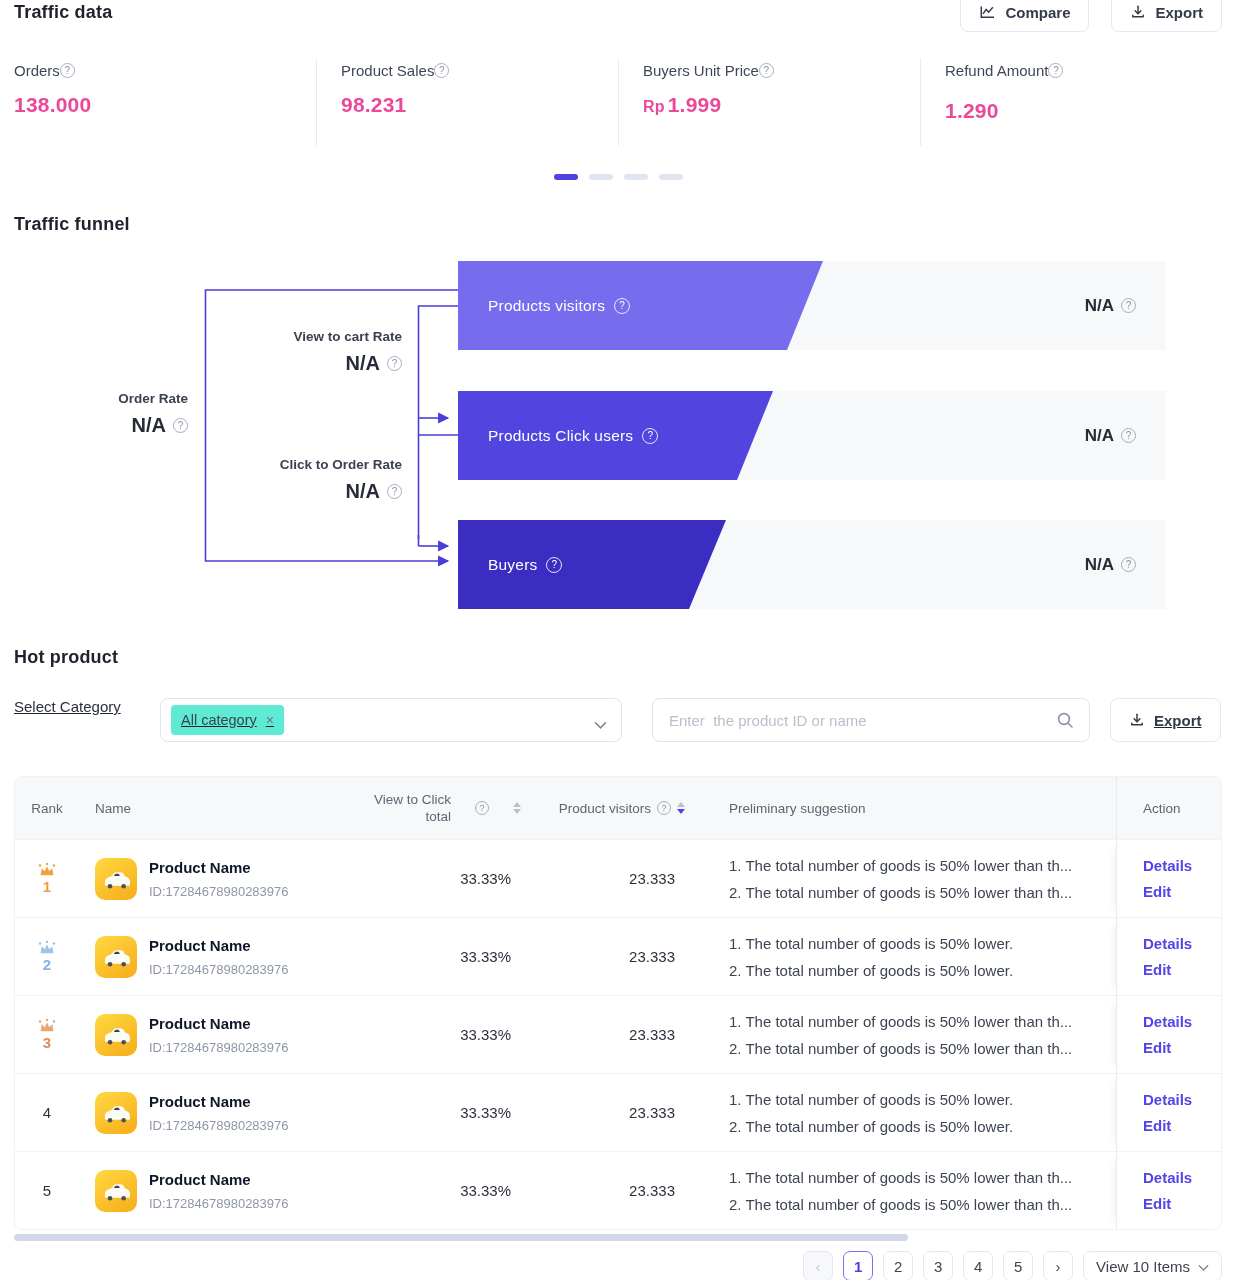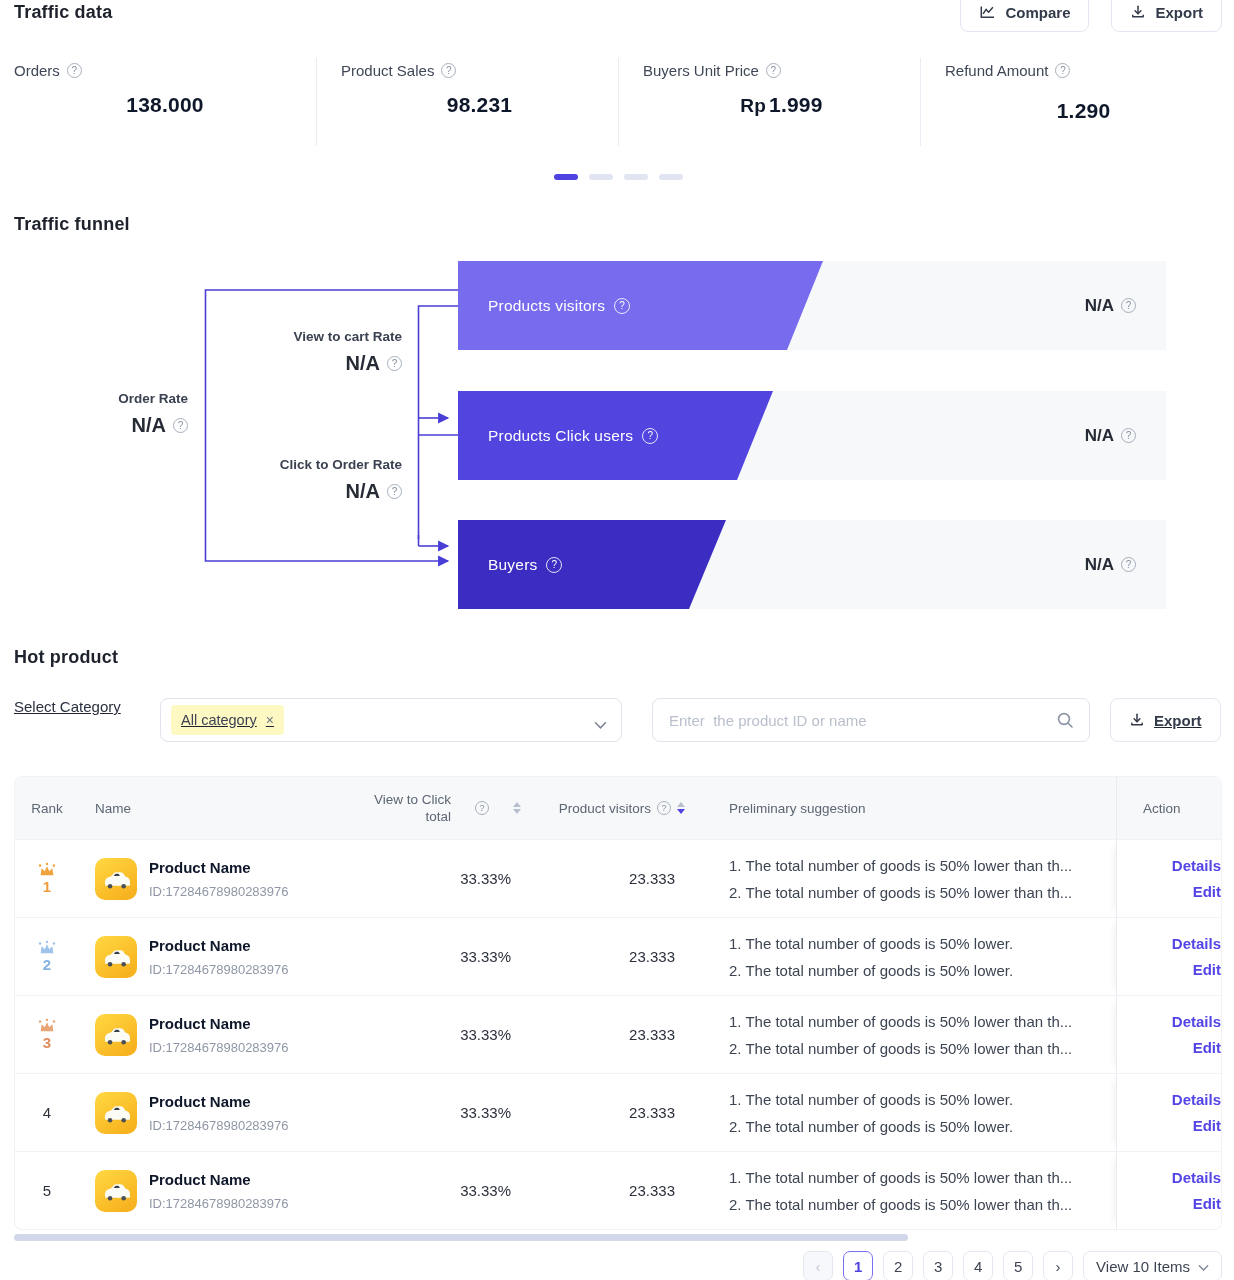--- a/index.html
+++ b/index.html
@@ -16,23 +16,23 @@
   .btn-outline {
     display:flex; align-items:center; gap:9px; background:#fff;
     border:1px solid #e3e7f0; border-radius:8px; height:40px; padding:0 18px;
     font-size:15px; font-weight:700; color:#333b4a; cursor:pointer;
   }
   .btn-outline svg { display:block; }
   
   .stats { display:grid; grid-template-columns:1fr 1fr 1fr 1fr; margin-top:14px; height:88px; }
   .stat { padding-top:4px; }
   .stat + .stat { border-left:1px solid #e9ecf2; padding-left:24px; }
-  .stat-label { display:flex; align-items:center; gap:7px; font-size:15px; color:#3f4757; }
-  .stat-value { font-size:21px; font-weight:700; color:#0f172a; margin-top:14px; letter-spacing:.2px;text-align:center; }
-  .stat-prefix { font-size:19px; font-weight:700; margin-right:3px; }
+  .stat-label { display:flex; align-items:center; font-size:15px; color:#3f4757; }
+  .stat-value { font-size:21px; font-weight:700; color:#ec4899; margin-top:14px; letter-spacing:.2px; }
+  .stat-prefix { font-size:16px; font-weight:700; margin-right:3px; }
   .qicon {
     display:inline-flex; width:15px; height:15px; border:1px solid #a7afbc; border-radius:50%;
     color:#8a93a3; font-size:10px; align-items:center; justify-content:center; flex:0 0 auto;
     font-weight:400; line-height:1; cursor:pointer;
   }
   .qicon.white { border-color:rgba(255,255,255,.85); color:#fff; width:16px; height:16px; font-size:10px;}
   
   .dots { display:flex; justify-content:center; gap:11px; margin-top:28px; }
   .dot { width:24px; height:6px; border-radius:3px; background:#e1e5f2; cursor:pointer; }
   .dot.active { background:#4f42e0; }
@@ -55,21 +55,21 @@
                 font-size:20px; font-weight:700; color:#262b36; }
   .rate-order { left:0; width:174px; top:130px; }
   .rate-cart  { left:0; width:388px; top:68px; }
   .rate-click { left:0; width:388px; top:196px; }
   
   .hot-title { margin-top:24px; }
   .filters { display:flex; margin-top:30px; height:48px;text-decoration:underline; }
   .filter-label { font-size:15px; color:#2a3040; width:146px; }
   .select-box { position:relative; width:462px; height:44px; border:1px solid #dfe3ec; border-radius:8px;
                 background:#fff; display:flex; align-items:center; padding:0 36px 0 10px; cursor:pointer; }
-  .chip { display:flex; align-items:center; gap:9px; background:#fef9c3; border-radius:4px;
+  .chip { display:flex; align-items:center; gap:9px; background:#5eead4; border-radius:4px;
           height:30px; padding:0 10px; font-size:14.5px; color:#3b4254; }
   .chip-x { color:#6b7380; font-size:14px; cursor:pointer; line-height:1; }
   .select-caret { position:absolute; right:14px; top:17px; }
   .search-box { position:relative; width:438px; height:44px; margin-left:30px; }
   .search-box input { width:100%; height:100%; border:1px solid #dfe3ec; border-radius:8px;
         padding:0 44px 0 16px; font-size:15px; color:#2a3040; font-family:inherit; outline:none; }
   .search-box input::placeholder { color:#b9c0cc; }
   .search-icon { position:absolute; right:16px; top:13px; cursor:pointer; }
   .filters .btn-outline { margin-left:20px; height:44px; }
   
@@ -95,21 +95,21 @@
   .prod-img { width:42px; height:42px; border-radius:10px; flex:0 0 auto;
               background:linear-gradient(145deg,#ffd53f 8%,#f7b31f 85%);
               display:flex; align-items:center; justify-content:center; overflow:hidden; cursor:pointer;}
   .prod-name { font-size:15px; font-weight:700; color:#0f172a; cursor:pointer; }
   .prod-id { font-size:13px; color:#8f97a6; margin-top:8px; }
   .cell-rate { text-align:right; padding-right:34px; }
   .cell-visitors { text-align:right; padding-right:30px; }
   .cell-sugg { padding-left:24px; line-height:27px; font-size:15px; color:#3d4452; }
   .cell-action { align-self:stretch; border-left:1px solid #e9ebf1; padding-left:26px;
                  display:flex; flex-direction:column; justify-content:center; gap:1px;
-                 box-shadow:-7px 0 8px -7px rgba(40,50,80,.10);align-items:flex-end; }
+                 box-shadow:-7px 0 8px -7px rgba(40,50,80,.10); }
   .action-link { color:#5344e6; font-weight:700; font-size:15px; line-height:25px; cursor:pointer; }
   
   .hscroll { margin-top:4px; width:894px; height:7px; border-radius:4px; background:#d2d8e9; cursor:pointer; }
   .pagination { display:flex; justify-content:flex-end; align-items:center; gap:10px; margin-top:10px; }
   .pg { min-width:30px; height:30px; border:1px solid #e3e7f0; border-radius:7px; background:#fff;
         display:flex; align-items:center; justify-content:center; font-size:15px; color:#3d4452; cursor:pointer; }
   .pg.disabled { background:#f7f8fb; color:#c3cad6; }
   .pg.active { border-color:#7a6ff0; color:#4f42e0; font-weight:700; }
   .pg-view { padding:0 12px; gap:8px; }
 </style>

